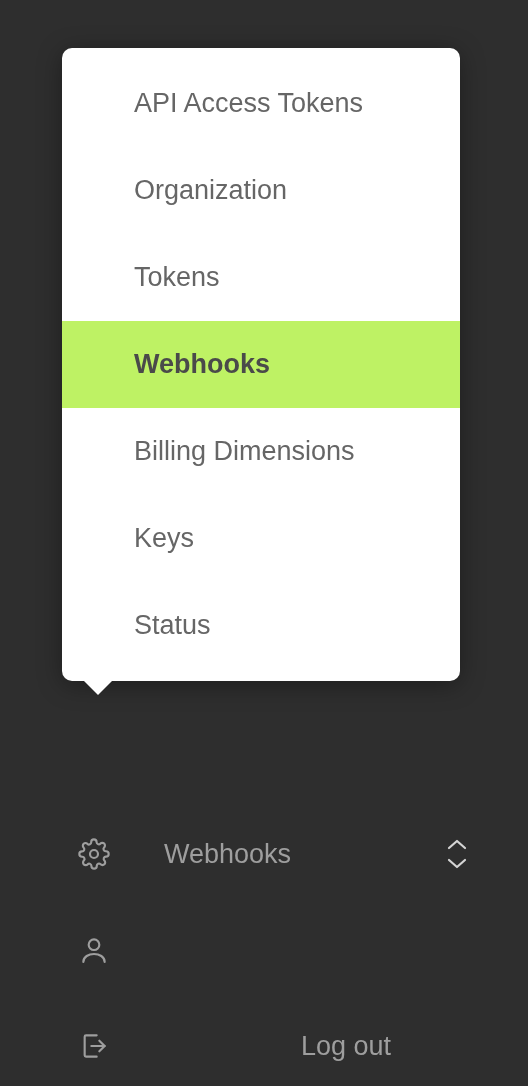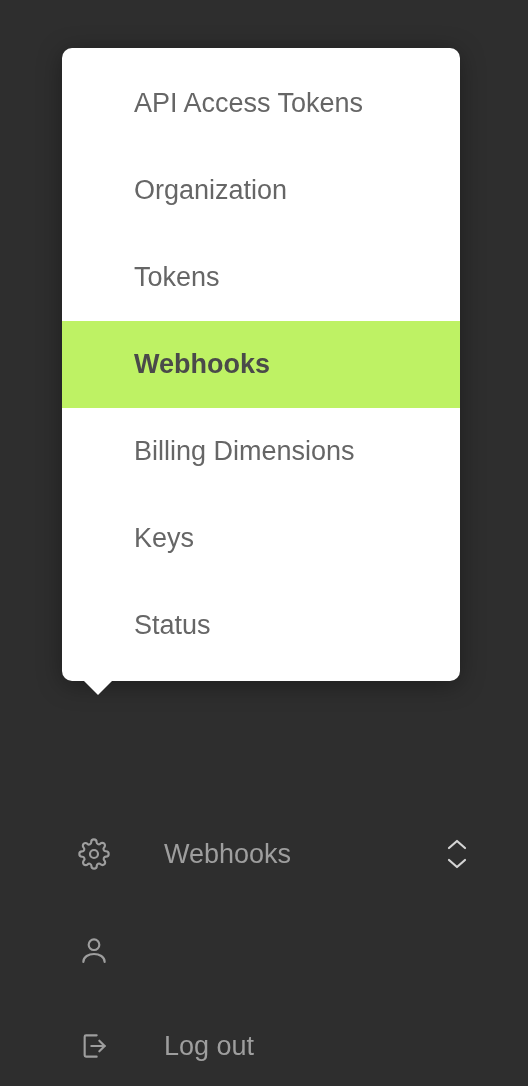--- a/index.html
+++ b/index.html
@@ -34,21 +34,21 @@
     padding-bottom:40px; border-bottom-left-radius:10px; border-bottom-right-radius:10px;
   }
 
   .nav-row {
     position:absolute; left:0; width:100%;
     display:flex; align-items:center;
     color:#9e9e9e; font-size:27px;
   }
   .nav-settings { top:838px; }
   .nav-account  { top:934px; }
-  .nav-logout   { top:1030px; }
+  .nav-logout   { top:1030px;text-align:center; }
   .nav-icon {
     width:36px; margin-left:76px; margin-right:52px;
     display:flex; align-items:center; justify-content:center;
   }
   .nav-label { flex:1; }
   .nav-chevrons {
     position:absolute; right:60px; top:50%; transform:translateY(-50%);
     display:flex; flex-direction:column; gap:6px;
   }
   svg { display:block; }

